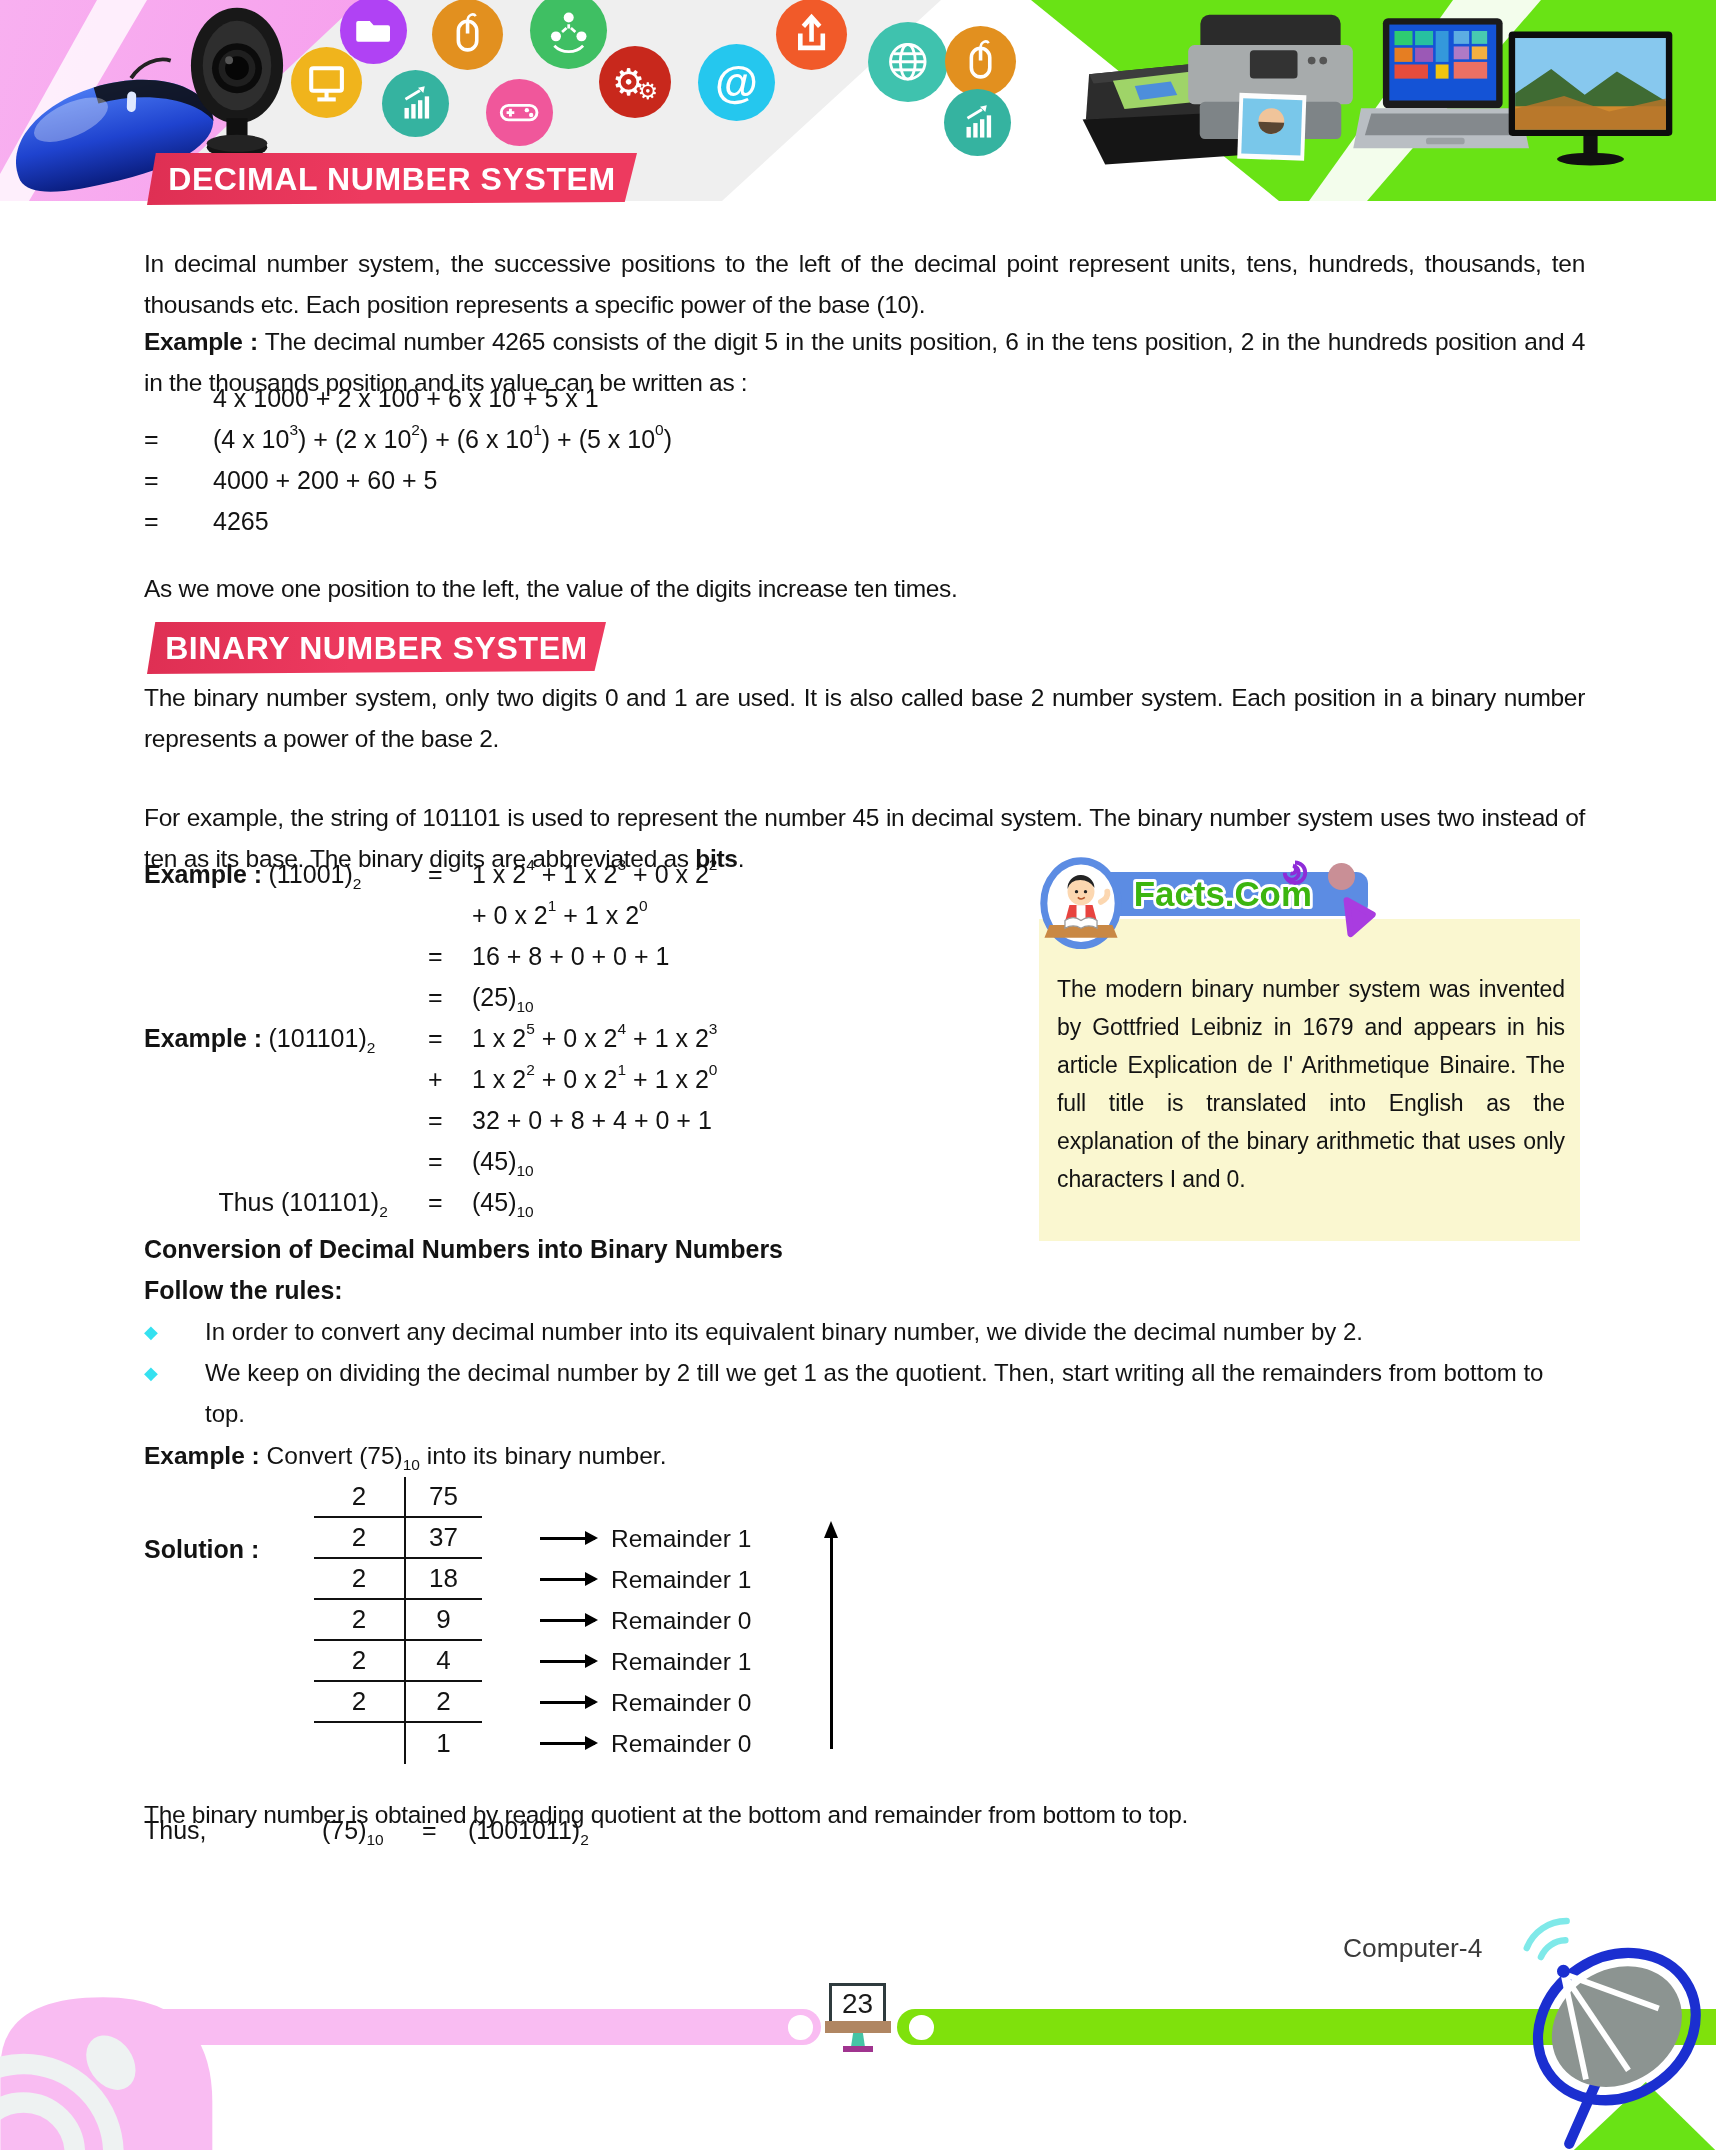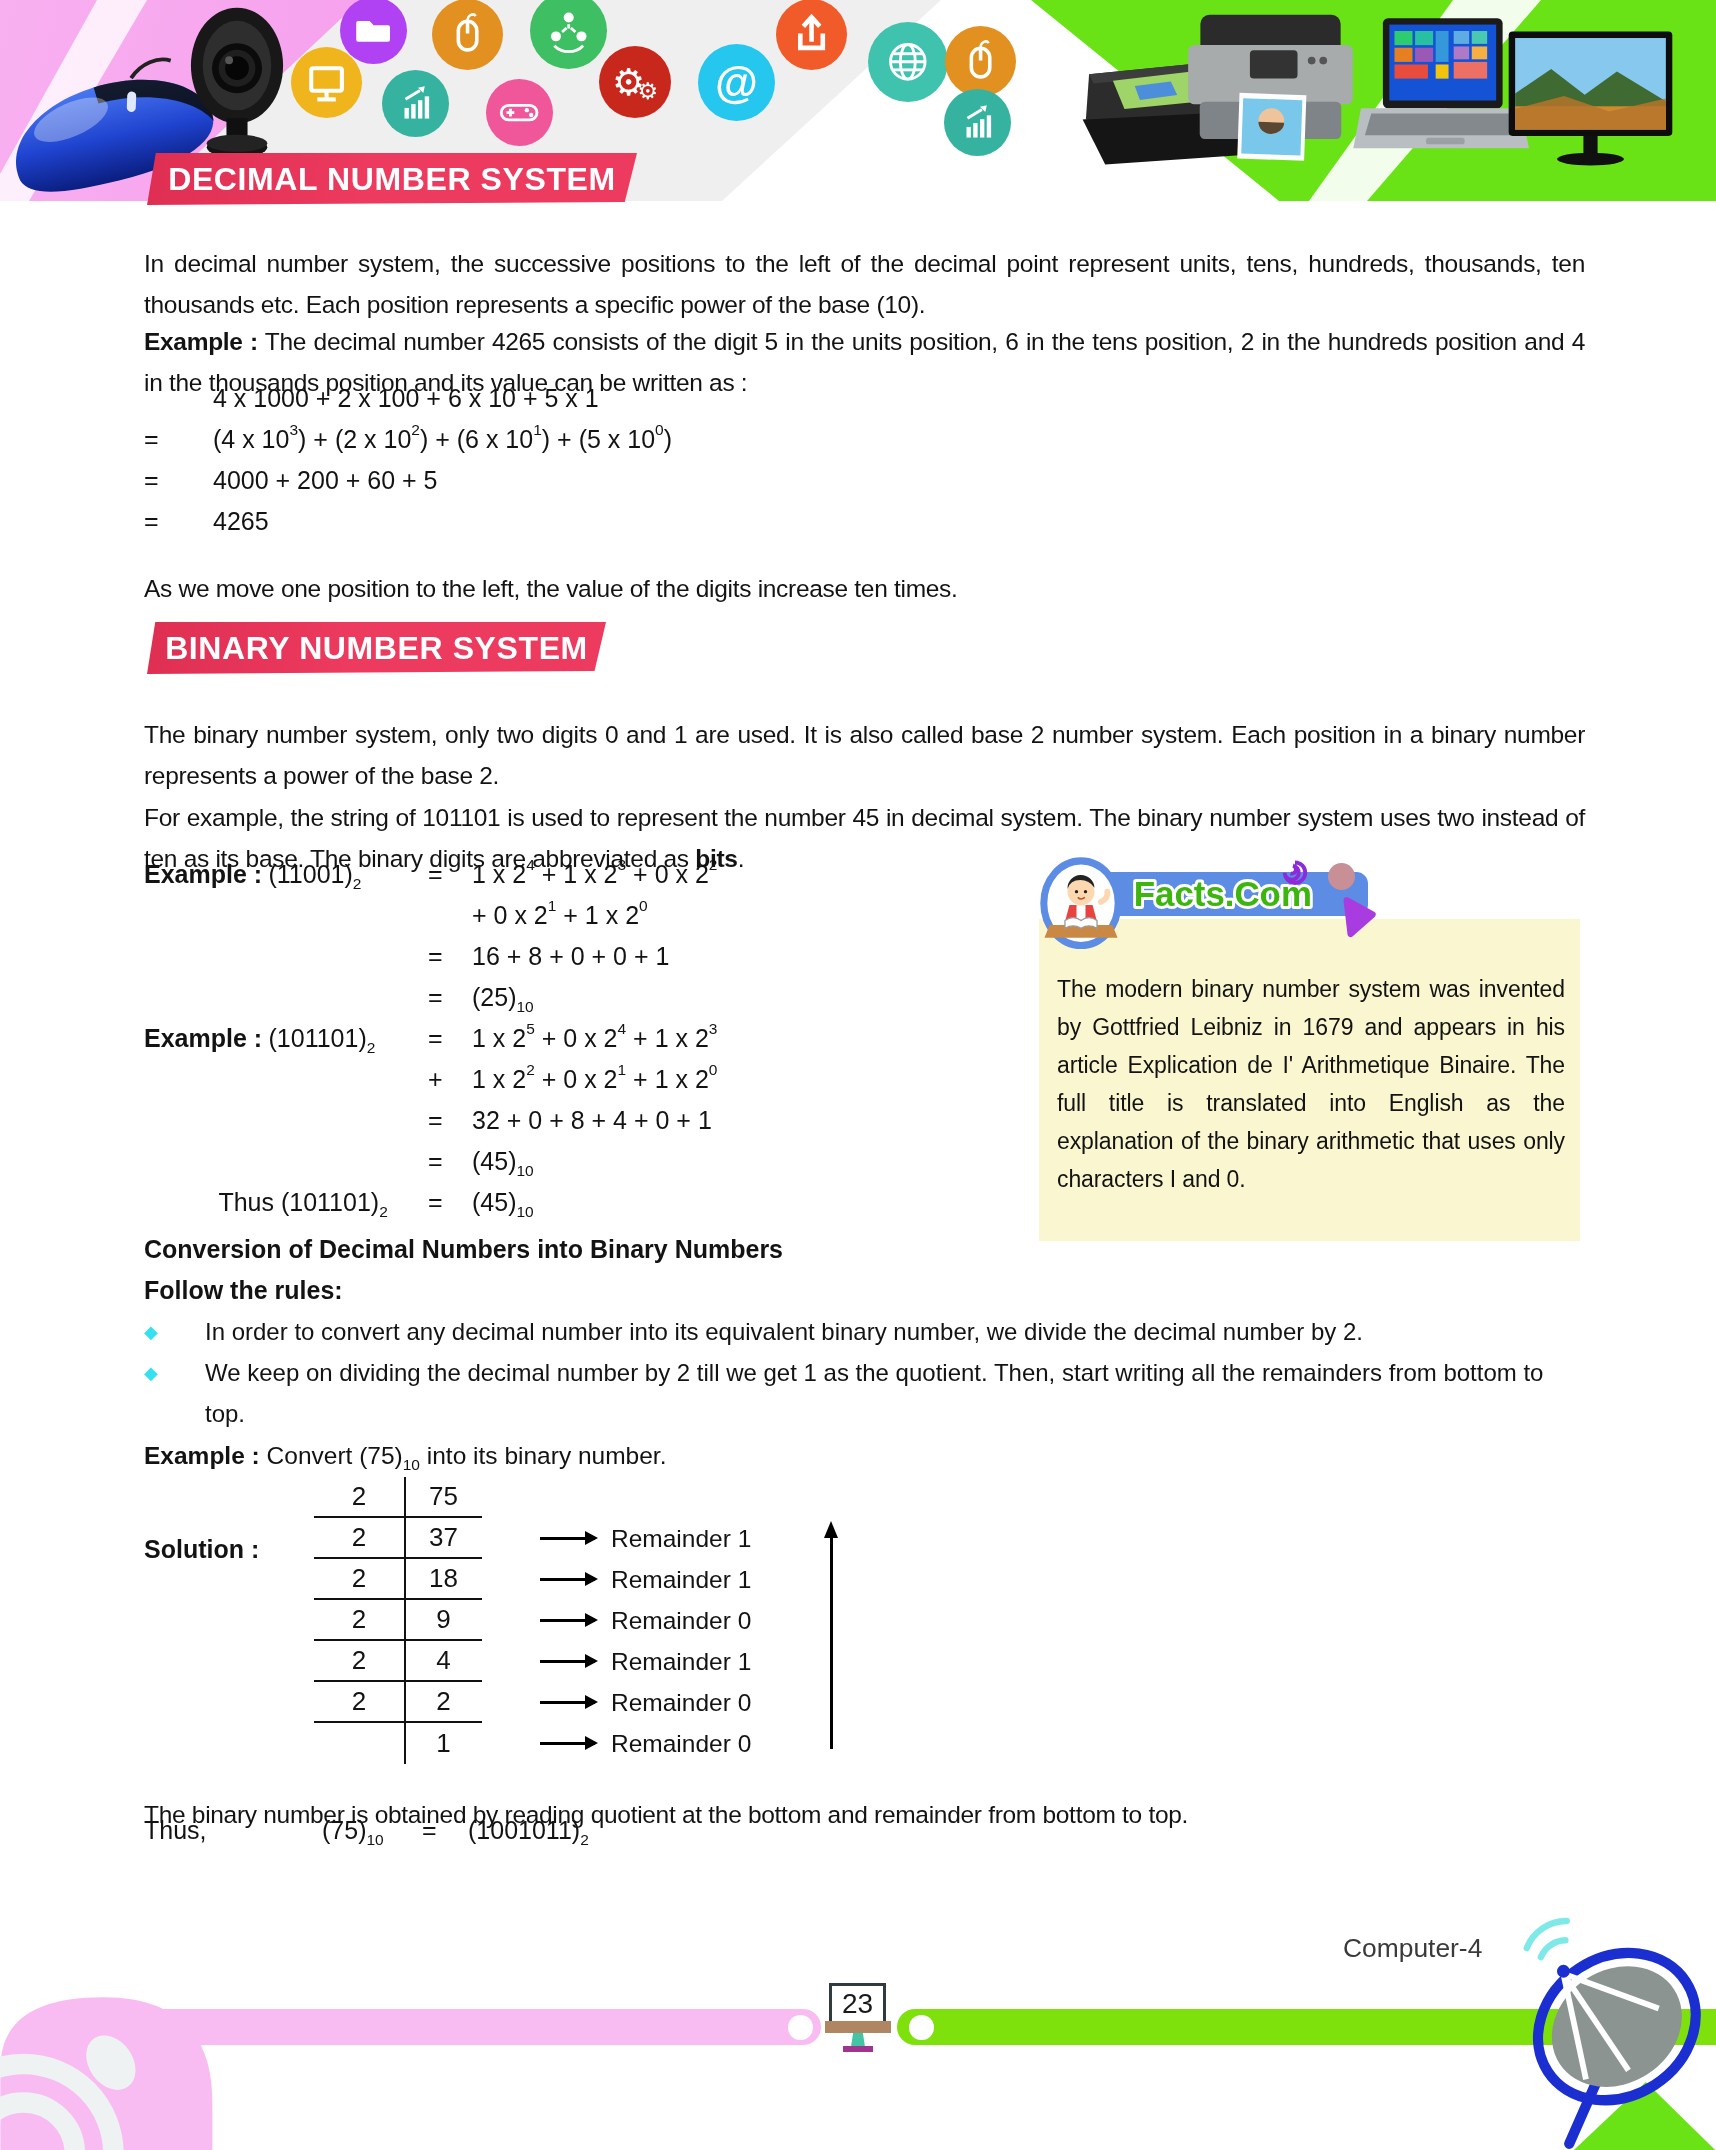--- a/index.html
+++ b/index.html
@@ -308,21 +308,21 @@
       <span class="eqd-expr">4265</span>
     </div>
   </div>
 
 <p class="txt nojust" style="top:543px">As we move one position to the left, the value of the digits increase ten times.</p>
 
 <div class="banner" style="top:622px;width:459px;height:52px">
   <span>BINARY NUMBER SYSTEM</span>
 </div>
 
-<p class="txt" style="top:689px">The binary number system, only two digits 0 and 1 are used. It is also called base 2 number system. Each position in a binary number represents a power of the base 2.</p>
+<p class="txt" style="top:652px">The binary number system, only two digits 0 and 1 are used. It is also called base 2 number system. Each position in a binary number represents a power of the base 2.</p>
 
 <p class="txt" style="top:772px"><span>For example, the string of 101101 is used to represent the number 45 in decimal system. The binary number system uses two instead of ten as its base. The binary digits are abbreviated as </span><b>bits</b><span>.</span></p>
 
 <div class="eqbin">
 
     <div class="bex-row">
       <span class="bex-label">
         <span class="lb">Example  :</span>
         <span>(11001)<sub>2</sub></span>
       </span>

